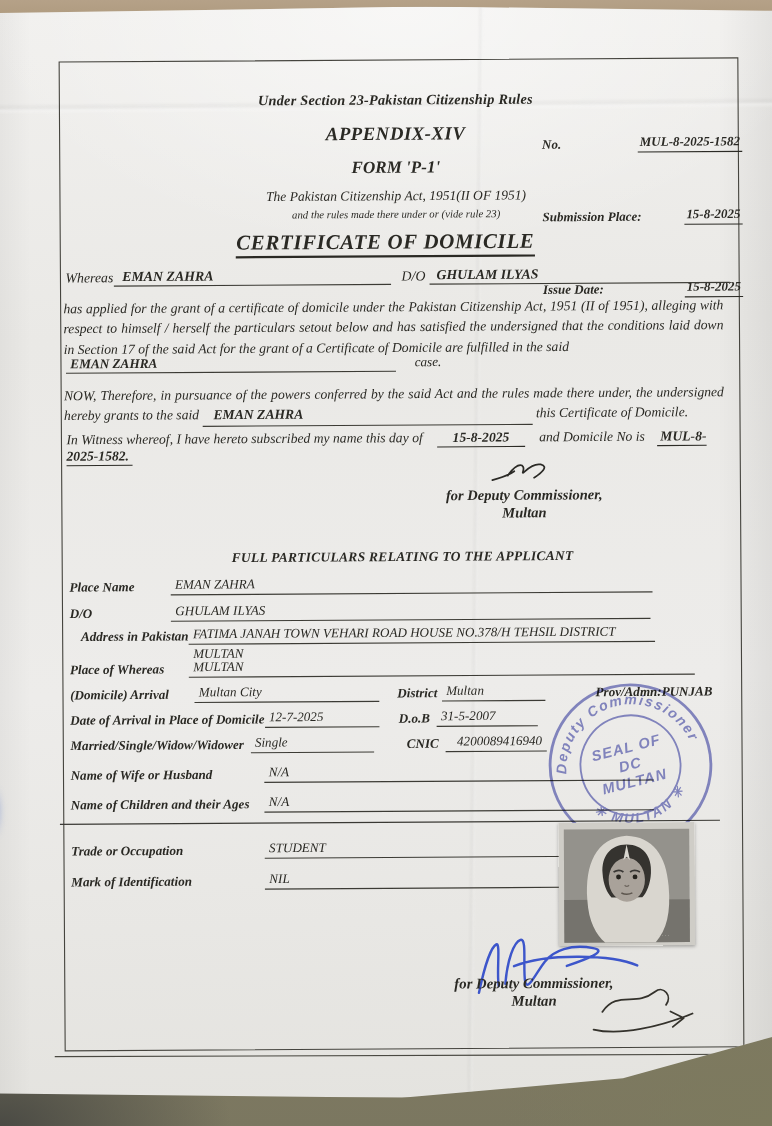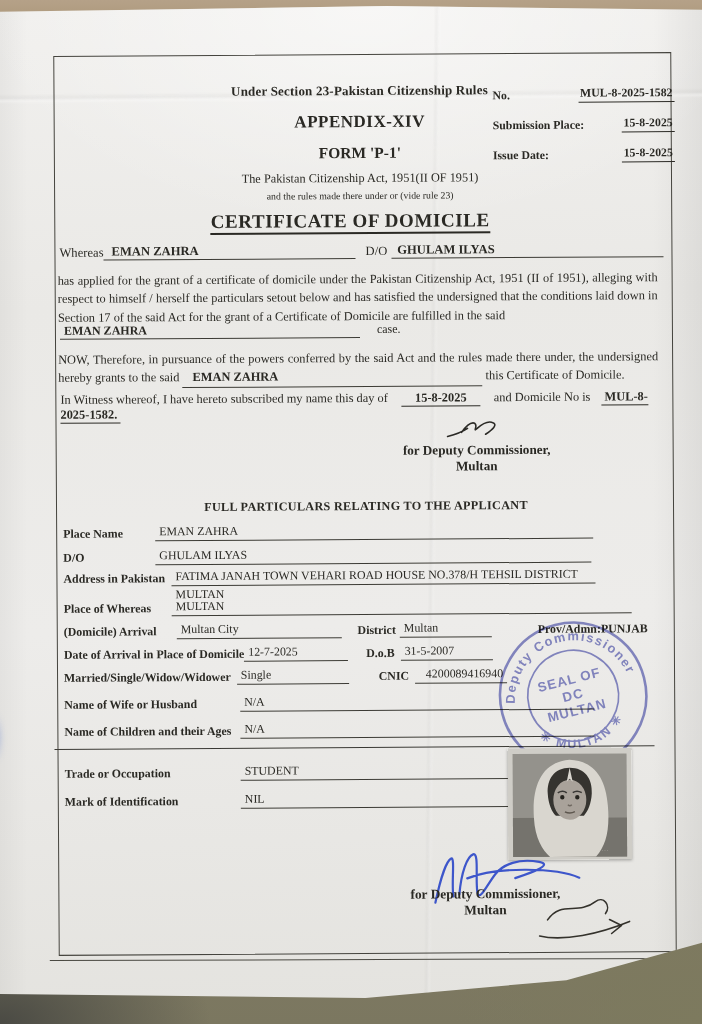--- a/index.html
+++ b/index.html
@@ -3,20 +3,21 @@
 <meta charset="utf-8">
 <style>
   * { margin:0; padding:0; box-sizing:border-box; }
   body { font-family:"Liberation Serif", serif; }
   .scene {
     position:relative; width:702px; height:1024px; overflow:hidden;
     background:
       radial-gradient(60% 30% at 100% 100%, #7d7a5e 0%, transparent 60%),
       radial-gradient(50% 20% at 0% 100%, #4a4a44 0%, transparent 60%),
       linear-gradient(180deg, #b5a188 0%, #a5916f 4%, #90846a 50%, #7b7760 100%);
+    font-style: italic;
   }
   .paper {
     position:absolute; left:-8px; top:6px; width:718px; height:992px;
     background:
       radial-gradient(120% 50% at 52% 0%, rgba(255,255,255,.5), transparent 45%),
       linear-gradient(90deg, rgba(0,0,0,.05), transparent 5%, transparent 92%, rgba(0,0,0,.07)),
       linear-gradient(178deg, #f1f0ee 0%, #eae9e6 30%, #edecea 62%, #e4e3df 100%);
     clip-path: polygon(0 0.6%, 55% 0%, 100% 0.4%, 100% 94.2%, 80% 98.2%, 52% 100%, 0 99.6%);
     box-shadow: 0 0 18px rgba(0,0,0,.35);
   }
@@ -39,21 +40,21 @@
   .b { font-weight:bold; }
   .ul { border-bottom:1px solid #3c3b35; }
   .hdr-left { left:110px; top:28px; width:390px; text-align:center; }
   .hdr-left .l1 { font-size:13px; font-weight:bold; letter-spacing:.2px; }
   .hdr-left .l2 { font-size:17px; font-weight:bold; margin-top:13px; letter-spacing:.5px; }
   .hdr-left .l3 { font-size:15.5px; font-weight:bold; margin-top:12px; }
   .hdr-left .l4 { font-size:12.3px; margin-top:9px; }
   .hdr-left .l5 { font-size:9.8px; margin-top:4px; }
   .hdr-right { left:438px; top:32px; width:182px; font-size:11.8px; }
   .hdr-right .row { display:flex; justify-content:space-between; align-items:flex-end; margin-bottom:13px; }
-  .hdr-right .v { font-weight:bold; border-bottom:1.2px solid #2c2b26; padding:0 2px 1px 2px; }
+  .hdr-right .v { font-weight:bold; border-bottom:1.2px solid #2c2b26; padding:0 2px 1px 2px;margin-top:36px; }
   .doc-title { left:0; top:155px; width:590px; text-align:center; font-size:19px; font-weight:bold;
     letter-spacing:.6px; }
   .doc-title span { border-bottom:2px solid #2a2924; padding-bottom:1px; }
   .line-row { display:flex; align-items:flex-end; font-size:12.6px; }
   .whereas { left:4px; top:188px; right:8px; }
   .whereas .name1 { font-weight:bold; width:252px; padding-left:8px; }
   .whereas .dlabel { margin:0 4px 0 10px; }
   .whereas .name2 { font-weight:bold; flex:1; padding-left:6px; }
   .para { font-size:12.4px; line-height:1.48; text-align:justify; }
   .p1 { left:2px; top:215px; right:14px; }
@@ -159,21 +160,21 @@
         <span class="lbl" style="width:92px;">Place Name</span>
         <span class="val grow">EMAN ZAHRA</span>
       </div>
 
       <div class="prow" style="top:492px; right:82px;">
         <span class="lbl" style="width:92px;">D/O</span>
         <span class="val grow">GHULAM ILYAS</span>
       </div>
 
       <div class="prow" style="top:513px; right:78px;">
-        <span class="lbl" style="width:108px; align-self:flex-start; padding-top:2px;">Address in Pakistan</span>
+        <span class="lbl" style="width:108px; align-self:flex-start; padding-top:2px;text-align:right;">Address in Pakistan</span>
         <span class="grow" style="display:flex; flex-direction:column;">
           <span class="val">FATIMA JANAH TOWN VEHARI ROAD HOUSE NO.378/H TEHSIL DISTRICT</span>
           <span style="padding:1px 4px 0;">MULTAN</span>
         </span>
       </div>
 
       <div class="prow" style="top:543px; right:42px;">
         <span class="lbl" style="width:108px;">Place of Whereas</span>
         <span class="val grow">MULTAN</span>
       </div>

